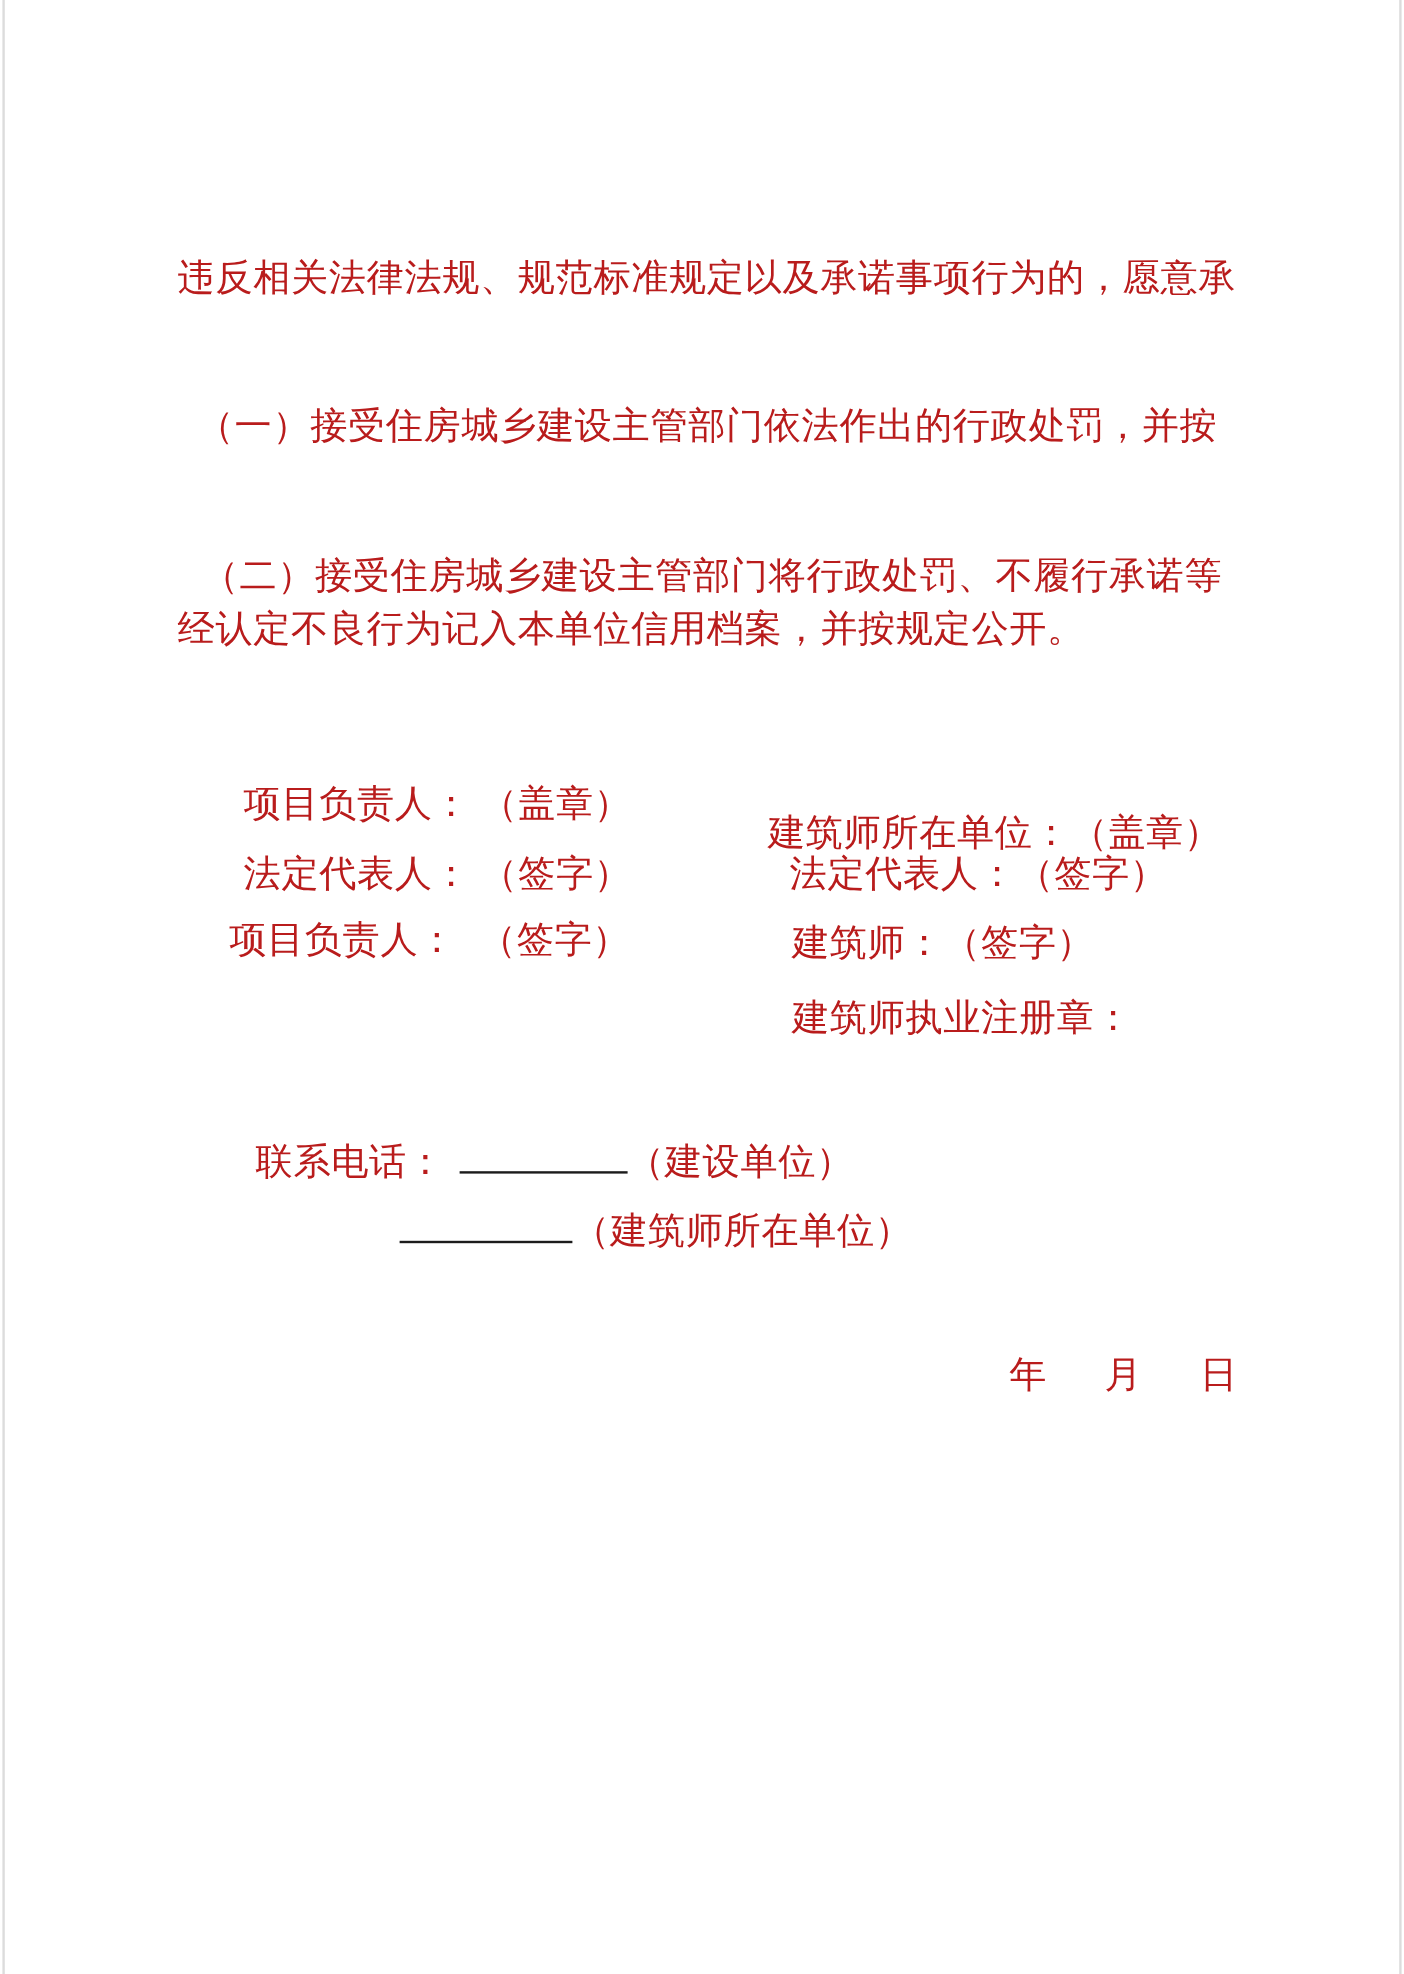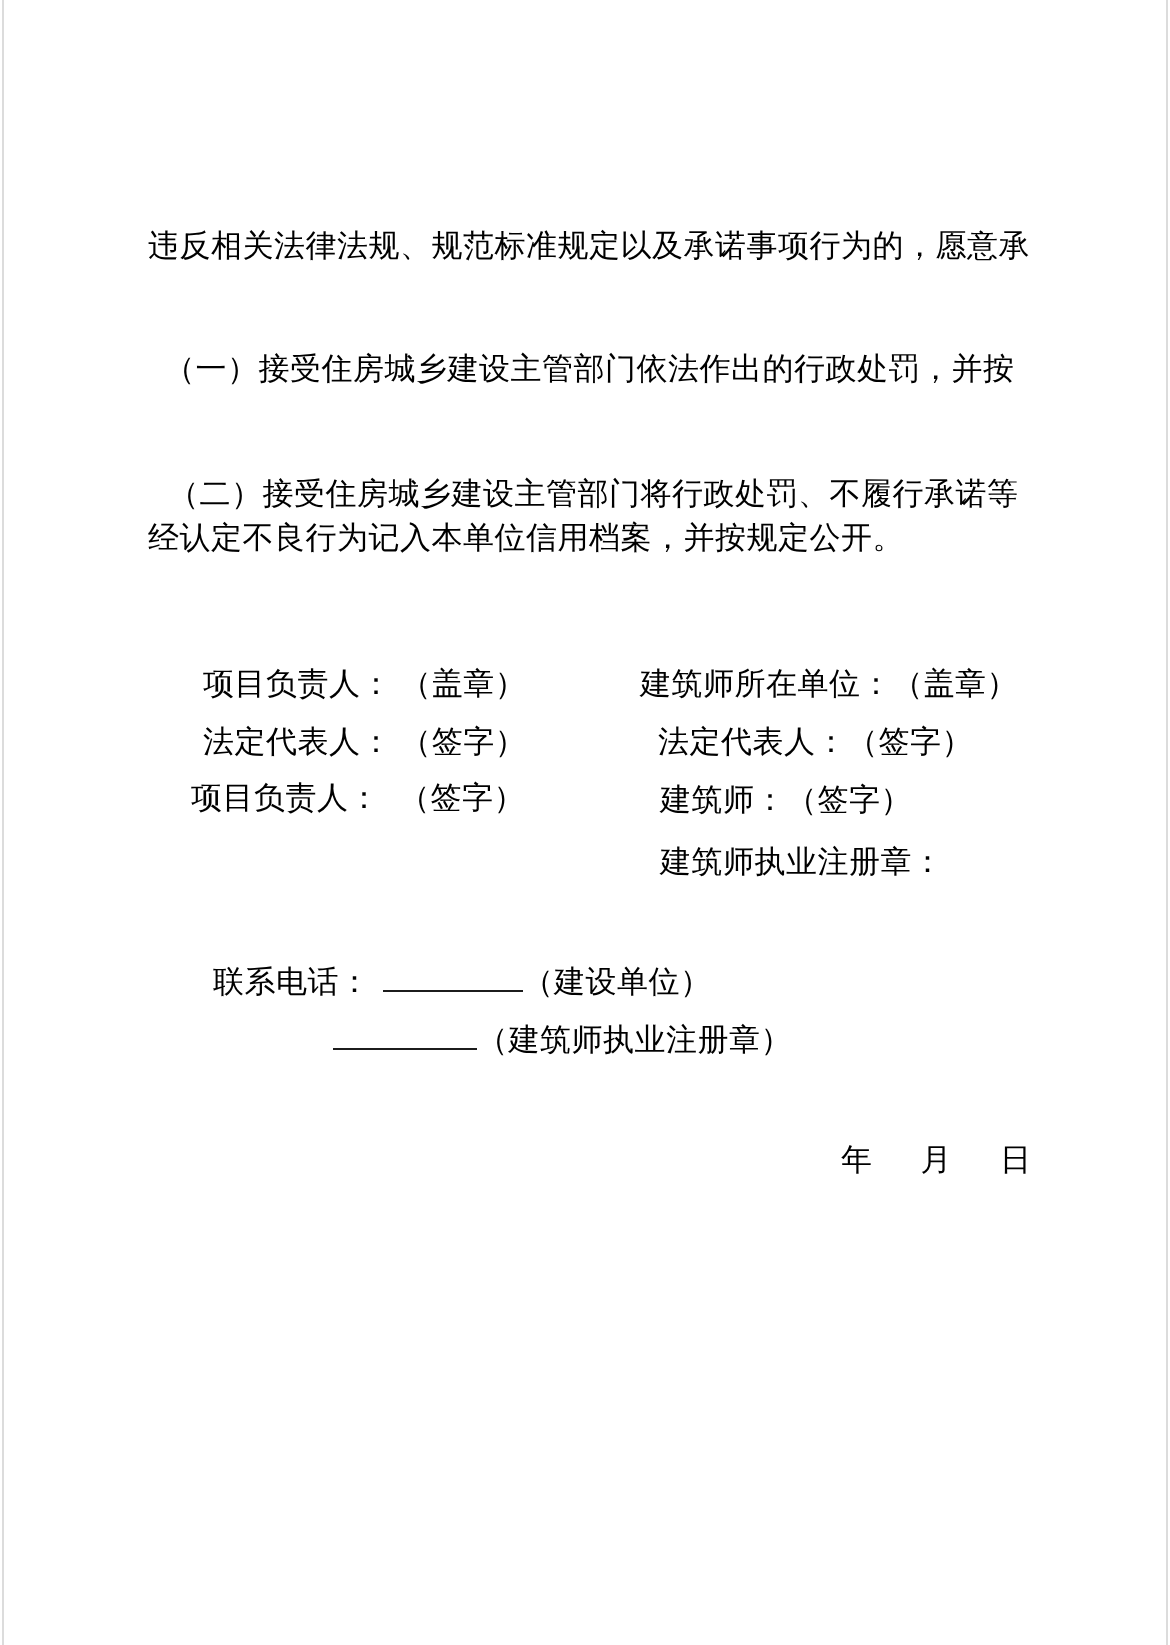--- a/index.html
+++ b/index.html
@@ -21,24 +21,23 @@
     bottom: 0;
     width: 2px;
     background: #dcdcdc;
   }
   .edge-left  { left: 2px; }
   .edge-right { right: 2px; }
   .t {
     position: absolute;
     font-size: 31px;
     line-height: 40px;
-    color: #000000;
+    color: #b91c1c;
     letter-spacing: 0.5px;
     white-space: pre;
-    margin-top: 14px;
   }
   .blank {
     display: inline-block;
     width: 140px;
     border-bottom: 2px solid #1c1c1c;
   }
   .gap-sm { display: inline-block; width: 12px; }
   .date-row span { margin-right: 48px; }
   .date-row span:last-child { margin-right: 0; }
 </style>
@@ -49,29 +48,29 @@
 
   <div class="edge edge-left"></div>
   <div class="edge edge-right"></div>
 
   <div class="t" style="left:148px; top:212px;">违反相关法律法规、规范标准规定以及承诺事项行为的，愿意承</div>
   <div class="t" style="left:164px; top:335px;text-align:center;">（一）接受住房城乡建设主管部门依法作出的行政处罚，并按</div>
   <div class="t" style="left:168px; top:460px;text-align:center;">（二）接受住房城乡建设主管部门将行政处罚、不履行承诺等</div>
   <div class="t" style="left:148px; top:504px;">经认定不良行为记入本单位信用档案，并按规定公开。</div>
 
   <div class="t" style="left:203px; top:650px;">项目负责人： （盖章）</div>
-  <div class="t" style="left:640px; top:650px;">建筑师所在单位：（盖章）</div>
+  <div class="t" style="left:640px; top:674px;">建筑师所在单位：（盖章）</div>
 
   <div class="t" style="left:203px; top:708px;">法定代表人： （签字）</div>
   <div class="t" style="left:658px; top:708px;">法定代表人：（签字）</div>
 
   <div class="t" style="left:191px; top:766px;font-family:Liberation Mono, monospace;">项目负责人： （签字）</div>
   <div class="t" style="left:660px; top:766px;">建筑师：（签字）</div>
 
   <div class="t" style="left:660px; top:828px;">建筑师执业注册章：</div>
 
   <div class="t" style="left:213px; top:948px;"><span>联系电话：</span><span class="gap-sm"></span><span class="blank"></span><span>（建设单位）</span></div>
 
-  <div class="t" style="left:333px; top:1006px;"><span class="blank" style="width:144px;"></span><span>（建筑师执业注册章）</span></div>
+  <div class="t" style="left:333px; top:1006px;"><span class="blank" style="width:144px;"></span><span>（建筑师所在单位）</span></div>
 
   <div class="t date-row" style="left:841px; top:1126px;"><span>年</span><span>月</span><span>日</span></div>
 
 </div>
 
 </body></html>

